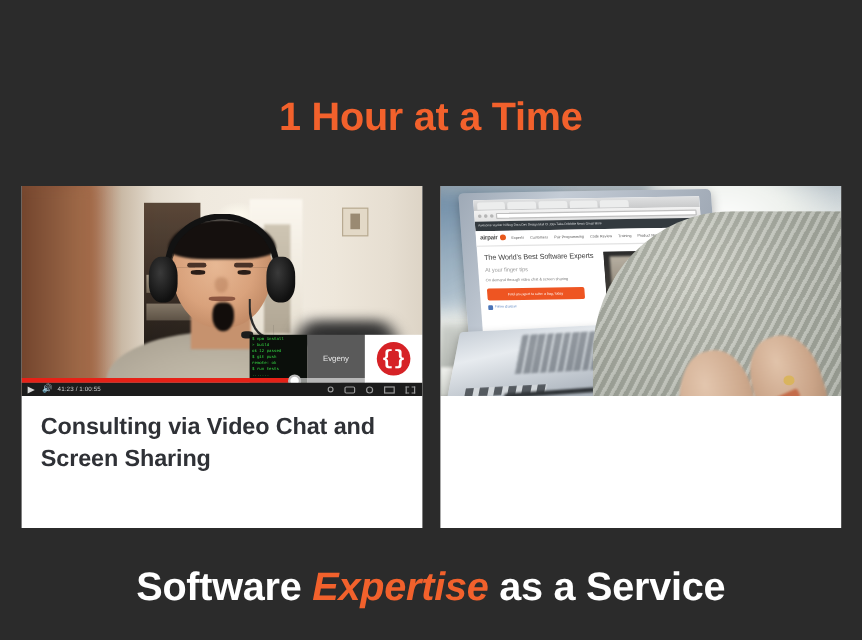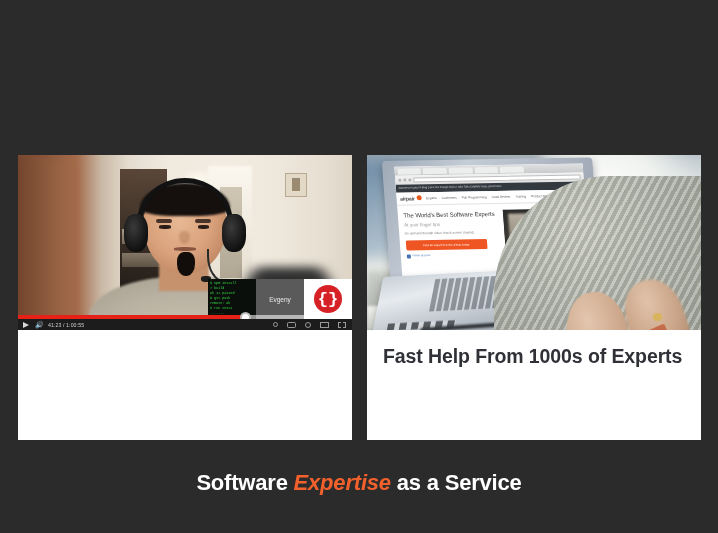--- a/index.html
+++ b/index.html
@@ -45,21 +45,21 @@
     letter-spacing: -0.2px;
     line-height: 1.18;
   }
 
   .footline {
     position: absolute;
     left: 0; top: 470px;
     width: 718px;
     text-align: center;
     color: #ffffff;
-    font-size: 22px;
+    font-size: 33px;
     font-weight: bold;
     letter-spacing: -0.2px;
     white-space: nowrap;
   }
   .footline .em {
     color: #f2612c;
     font-style: italic;
   }
 
   
@@ -710,20 +710,21 @@
     border-radius: 2px;
     transform: rotate(-4deg);
     filter: blur(0.8px);
   }
 </style>
 </head>
 <body>
 
 <div class="slide">
 
+  <div class="subhead">1 Hour at a Time</div>
 
   <div class="card card-left">
     <div class="card-media">
       <div class="vc-scene">
         <div class="vc-post"></div>
         <div class="vc-door"></div>
         <div class="vc-shelf"></div>
         <div class="vc-shelf2"></div>
         <div class="vc-doorframe"></div>
         <div class="vc-doorframe-in"></div>
@@ -782,20 +783,21 @@
         <div class="yt-right">
           <span class="ic ic-dot"></span>
           <span class="ic ic-cc"></span>
           <span class="ic ic-gear"></span>
           <span class="ic ic-theater"></span>
           <span class="ic ic-full"></span>
         </div>
       </div>
     </div>
 
+    <div class="card-caption">Consulting via Video Chat and Screen Sharing</div>
   </div>
 
   <div class="card card-right">
     <div class="card-media">
       <div class="lt-scene">
         <div class="lt-bg"></div>
         <div class="lt-bg-blue"></div>
         <div class="lt-bg-win"></div>
         <div class="lt-desk"></div>
         <div class="lt-paper"></div>
@@ -871,20 +873,19 @@
 
         <div class="lt-arm">
           <div class="lt-hand1"></div>
           <div class="lt-hand2"></div>
           <div class="lt-strap"></div>
           <div class="lt-ring"></div>
         </div>
       </div>
     </div>
 
-    <div class="card-caption">Fast Help From 1000s of Experts</div>
   </div>
 
   <div class="footline">
     <span>Software </span><span class="em">Expertise</span><span> as a Service</span>
   </div>
 
 </div>
 
 </body></html>

